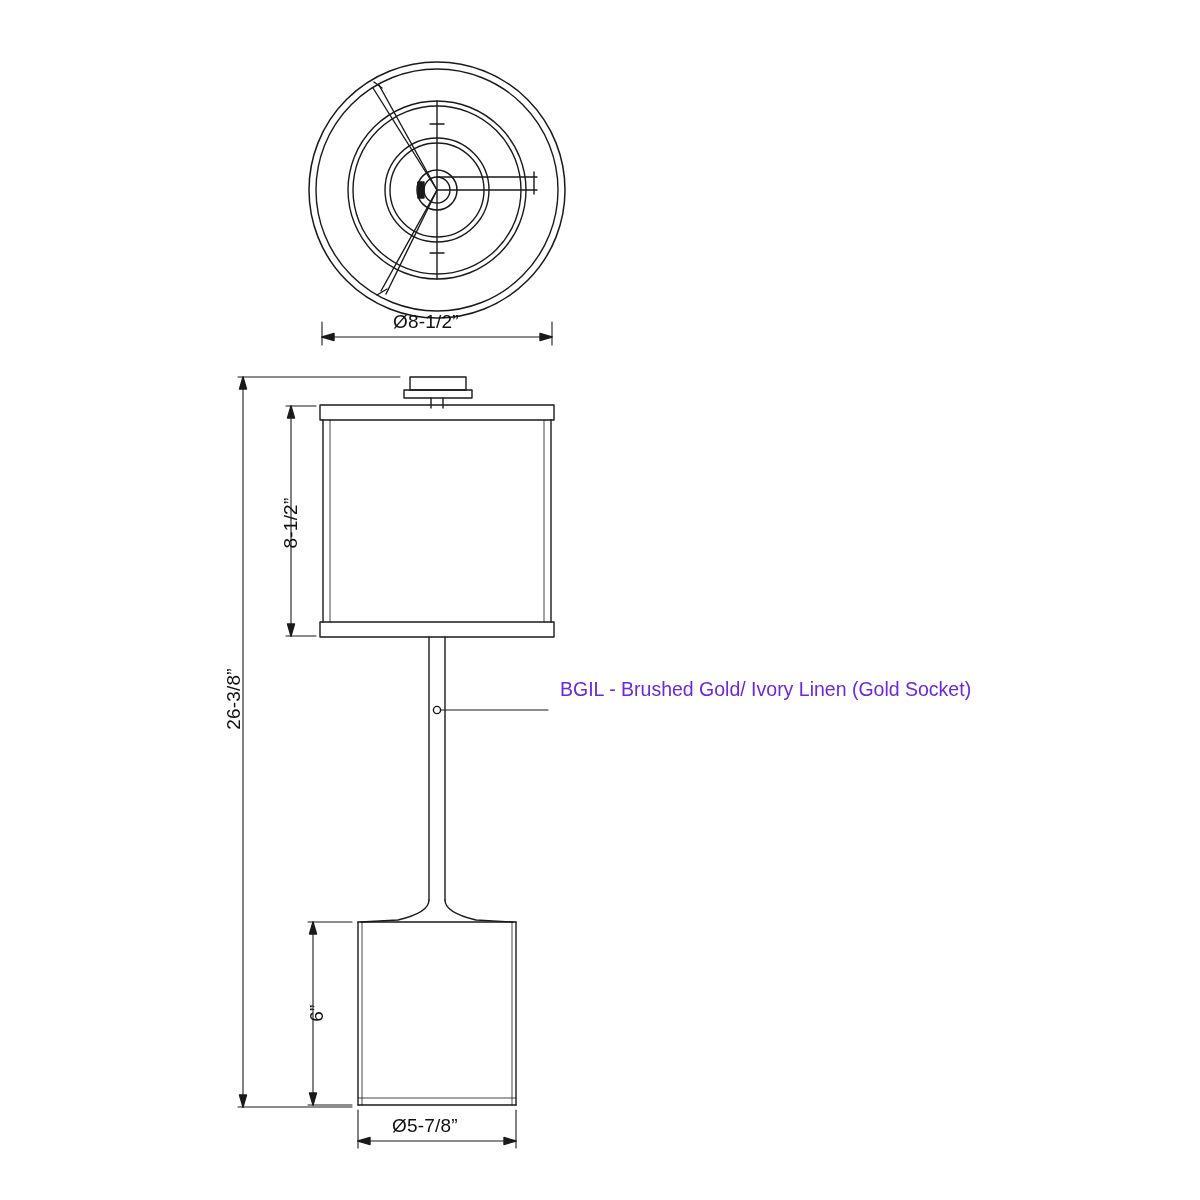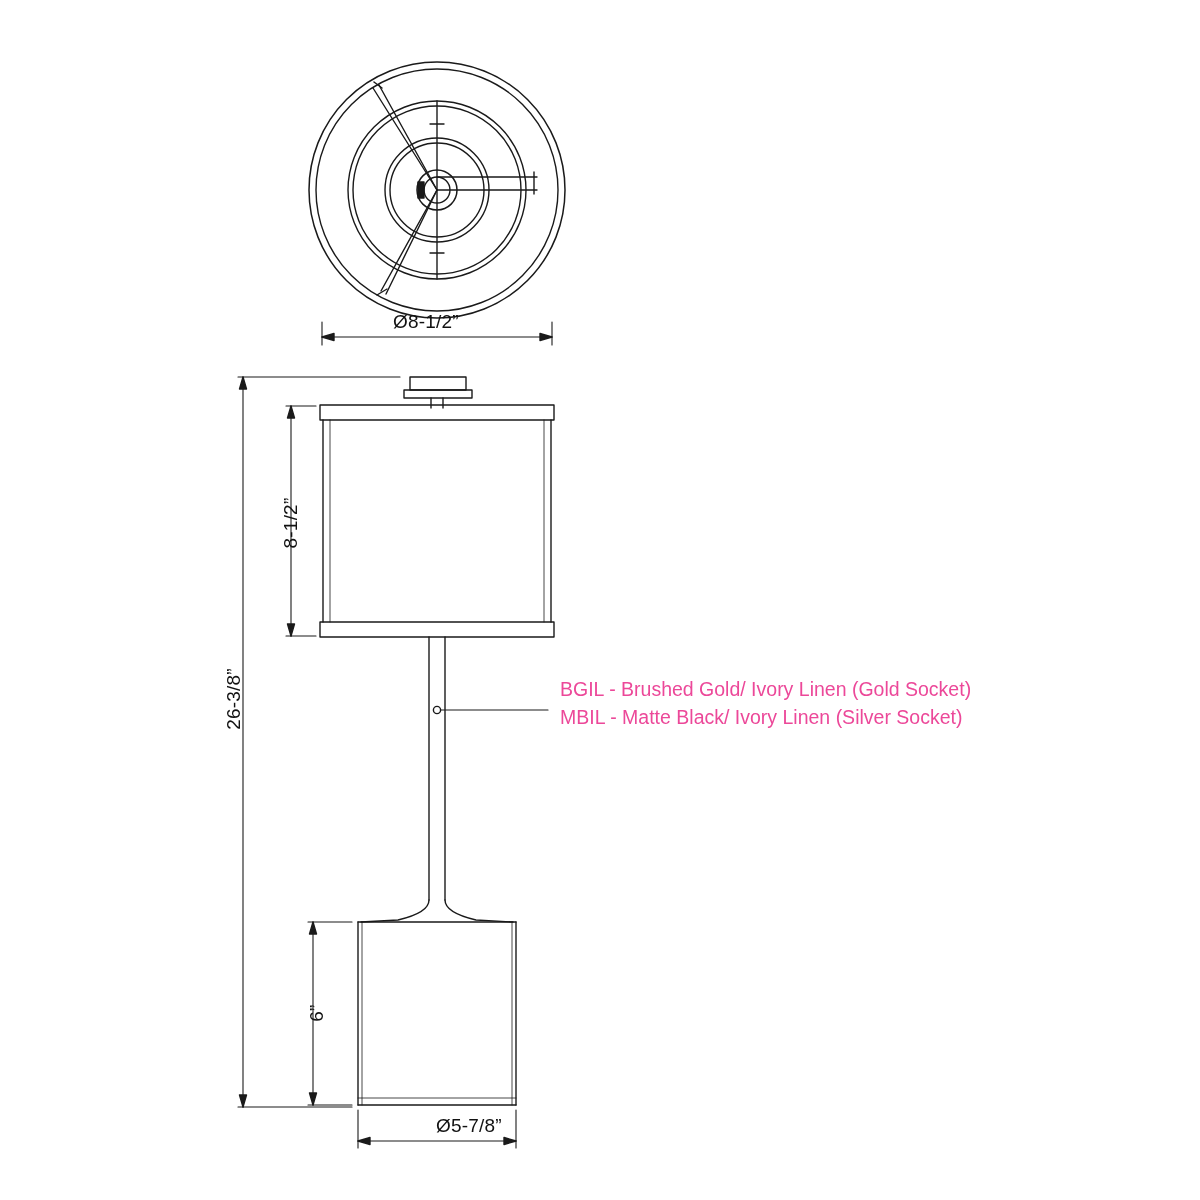--- a/index.html
+++ b/index.html
@@ -38,21 +38,21 @@
     transform-origin: center center;
     transform: rotate(-90deg);
   }
   .finish-list {
     position: absolute;
     left: 560px;
     top: 676px;
     font-family: "Liberation Sans", sans-serif;
     font-size: 19.5px;
     line-height: 27.5px;
-    color: #ec4899;
+    color: #6d28d9;
     white-space: nowrap;
   }
   .finish-list div {
     white-space: nowrap;
   }
 </style>
 </head>
 <body>
 
 <div id="sheet">
@@ -181,20 +181,19 @@
   </svg>
 
   <div class="dim-label" style="left:393px; top:311px;">Ø8-1/2”</div>
 
   <div class="dim-label dim-vert" style="left:236px; top:512px; width:110px; text-align:center;">8-1/2”</div>
 
   <div class="dim-label dim-vert" style="left:169px; top:688px; width:130px; text-align:center;">26-3/8”</div>
 
   <div class="dim-label dim-vert" style="left:277px; top:1002px; width:80px; text-align:center;">6”</div>
 
-  <div class="dim-label" style="left:392px; top:1115px;margin-left:44px;">Ø5-7/8”</div>
+  <div class="dim-label" style="left:392px; top:1115px;">Ø5-7/8”</div>
 
   <div class="finish-list">
     <div>BGIL - Brushed Gold/ Ivory Linen (Gold Socket)</div>
-    <div>MBIL - Matte Black/ Ivory Linen (Silver Socket)</div>
   </div>
 
 </div>
 
 </body></html>

